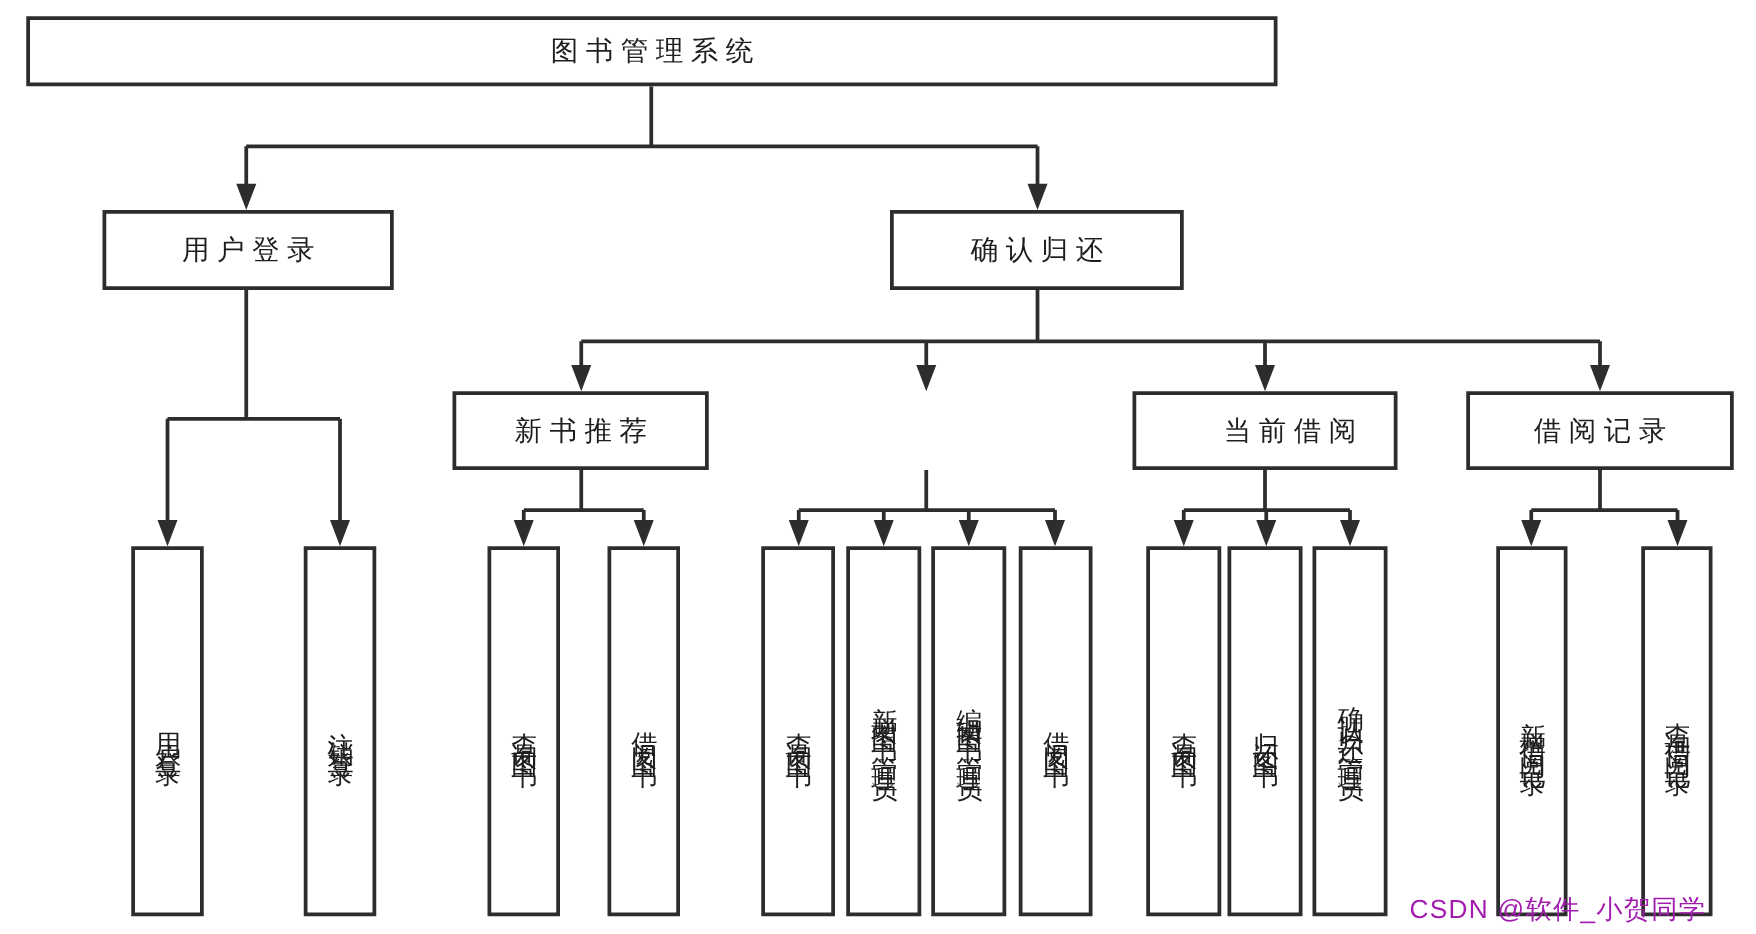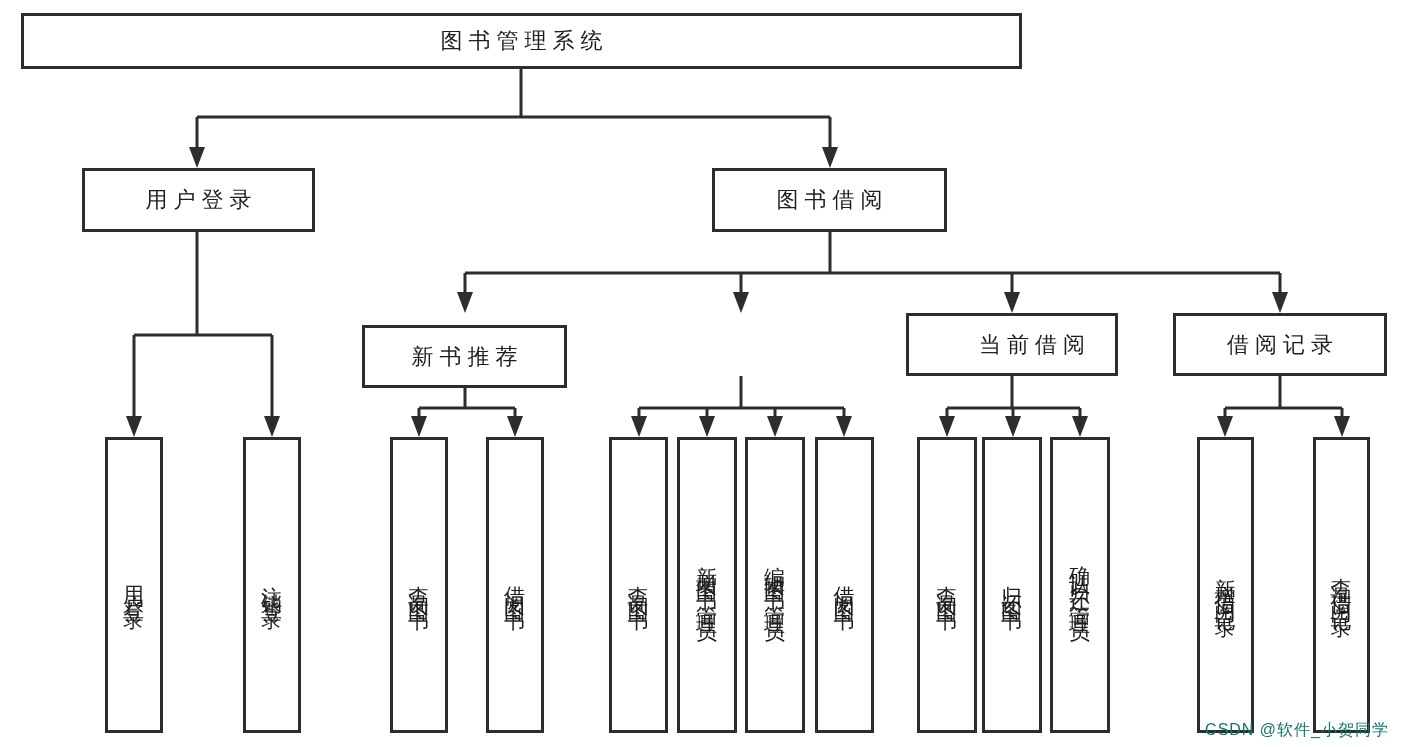--- a/index.html
+++ b/index.html
@@ -38,24 +38,24 @@
   .vbox {
     writing-mode: vertical-rl;
     text-orientation: mixed;
     letter-spacing: 8px;
     text-indent: 0;
     font-size: 21px;
     line-height: 1;
   }
   #watermark {
     position: absolute;
-    right: 4px;
+    right: 28px;
     bottom: 6px;
-    color: #0f766e;
-    font-size: 16px;
+    color: #a21caf;
+    font-size: 21px;
     letter-spacing: 1px;
     white-space: nowrap;
   }
 </style>
 </head>
 <body>
 
 <div id="canvas">
 
   <svg id="connectors" width="1405" height="747" viewBox="0 0 1405 747">
@@ -74,23 +74,23 @@
              M631 416 H647 L639 437 Z  M699 416 H715 L707 437 Z
              M767 416 H783 L775 437 Z  M836 416 H852 L844 437 Z
              M939 416 H955 L947 437 Z  M1005 416 H1021 L1013 437 Z
              M1072 416 H1088 L1080 437 Z
              M1217 416 H1233 L1225 437 Z  M1334 416 H1350 L1342 437 Z"></path>
   </svg>
 
   <div class="box" style="left:21px; top:13px; width:1001px; height:56px;">图书管理系统</div>
 
   <div class="box" style="left:82px; top:168px; width:233px; height:64px;">用户登录</div>
-  <div class="box" style="left:712px; top:168px; width:235px; height:64px;">图书借阅</div>
+  <div class="box" style="left:712px; top:168px; width:235px; height:64px;">确认归还</div>
 
-  <div class="box" style="left:362px; top:313px; width:205px; height:63px;margin-top:12px;">新书推荐</div>
+  <div class="box" style="left:362px; top:313px; width:205px; height:63px;">新书推荐</div>
   <div class="box" style="left:906px; top:313px; width:212px; height:63px;padding-left:40px;">当前借阅</div>
   <div class="box" style="left:1173px; top:313px; width:214px; height:63px;">借阅记录</div>
 
   <div class="box vbox" style="left:105px; top:437px; width:58px; height:296px;">用户登录</div>
   <div class="box vbox" style="left:243px; top:437px; width:58px; height:296px;">注销登录</div>
 
   <div class="box vbox" style="left:390px; top:437px; width:58px; height:296px;">查询图书</div>
   <div class="box vbox" style="left:486px; top:437px; width:58px; height:296px;">借阅图书</div>
 
   <div class="box vbox" style="left:609px; top:437px; width:59px; height:296px;">查询图书</div>

